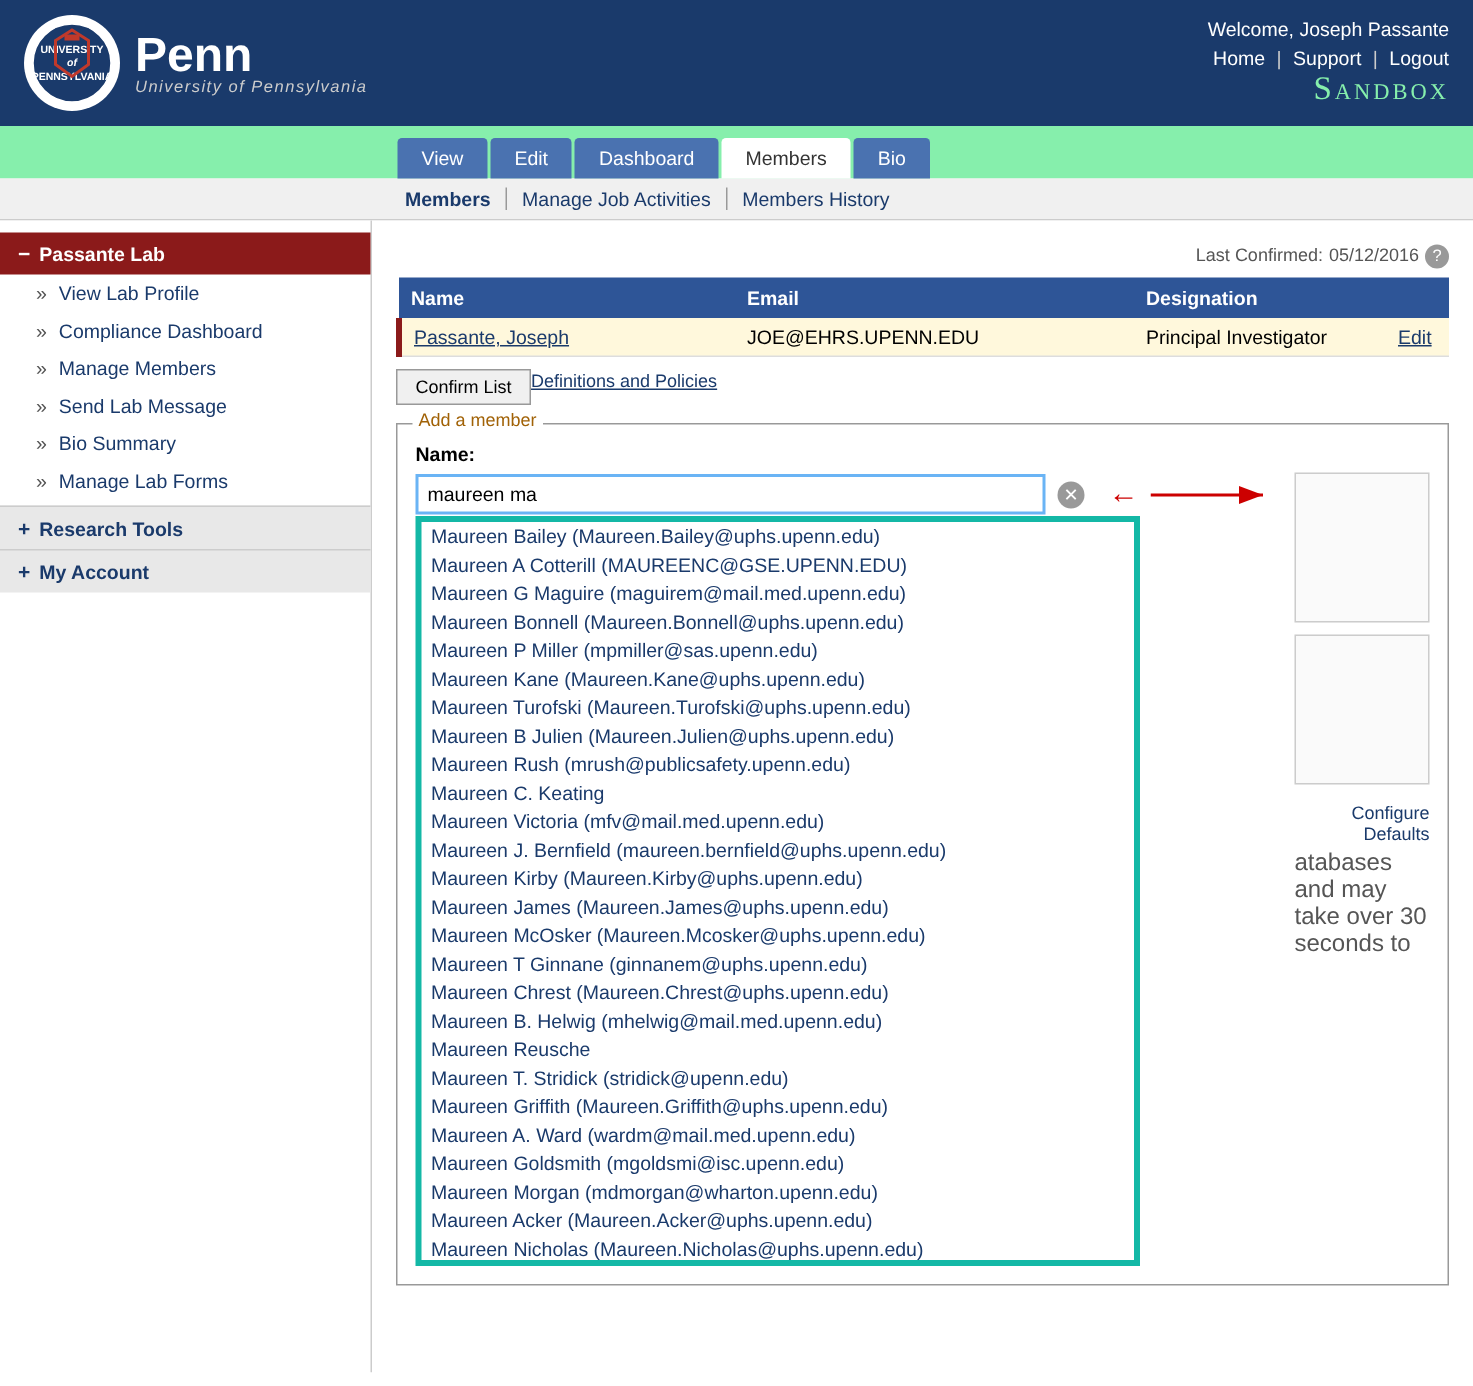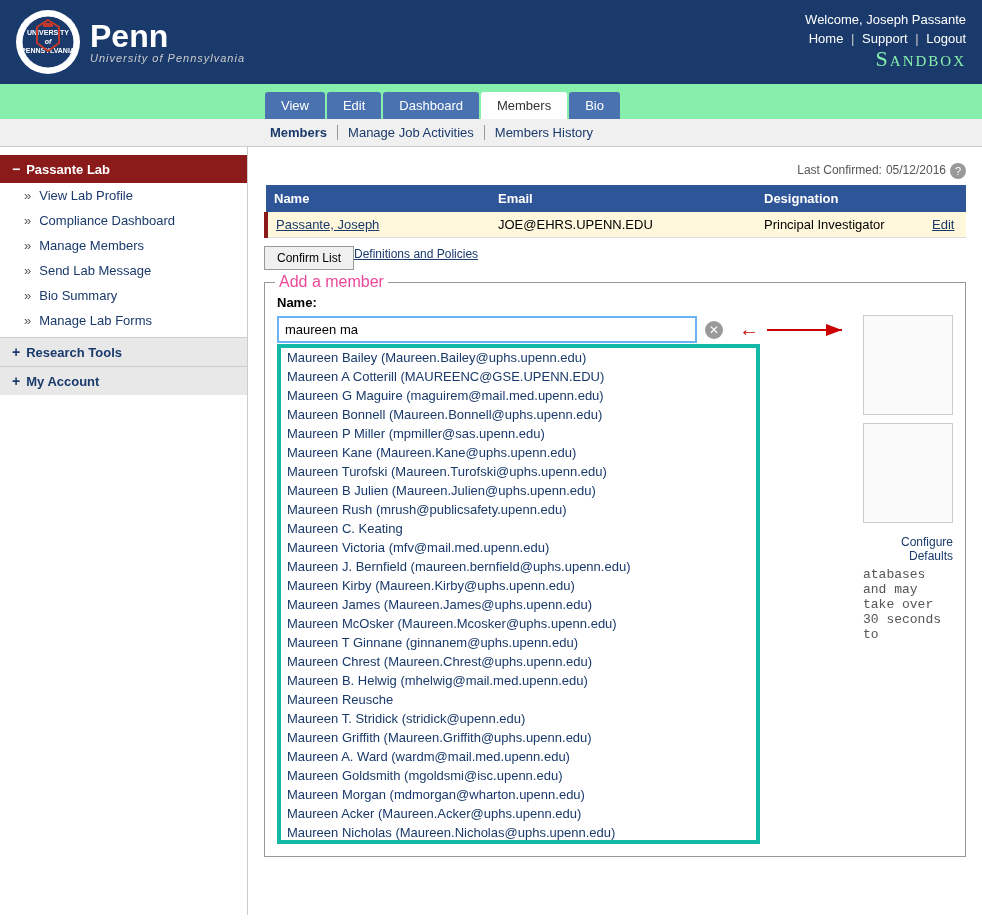--- a/index.html
+++ b/index.html
@@ -265,22 +265,22 @@
       padding: 12px;
       position: relative;
       margin-top: 8px;
     }
     .add-member-legend {
       position: absolute;
       top: -10px;
       left: 10px;
       background: #fff;
       padding: 0 4px;
-      font-size: 16px;
-      color: #ec4899;
+      font-size: 12px;
+      color: #a16207;
     }
     .name-label {
       font-size: 13px;
       font-weight: bold;
       margin-bottom: 6px;
       display: block;
     }
     .name-input-row {
       display: flex;
       align-items: center;
@@ -331,24 +331,23 @@
       color: #1a3a6b;
     }
     .configure-link {
       text-align: right;
       color: #1a3a6b;
       cursor: pointer;
       font-size: 12px;
       margin-top: 12px;
     }
     .search-note {
-      font-size: 13px;
+      font-size: 16px;
       color: #555;
       margin-top: 4px;
-      font-family: Liberation Mono, monospace;
     }
 
     .col-name { width: 32%; }
     .col-email { width: 38%; }
     .col-desig { width: 24%; }
     .col-action { width: 6%; }
 
     
     .member-row-selected {
       border-left: 4px solid #8b1a1a;

